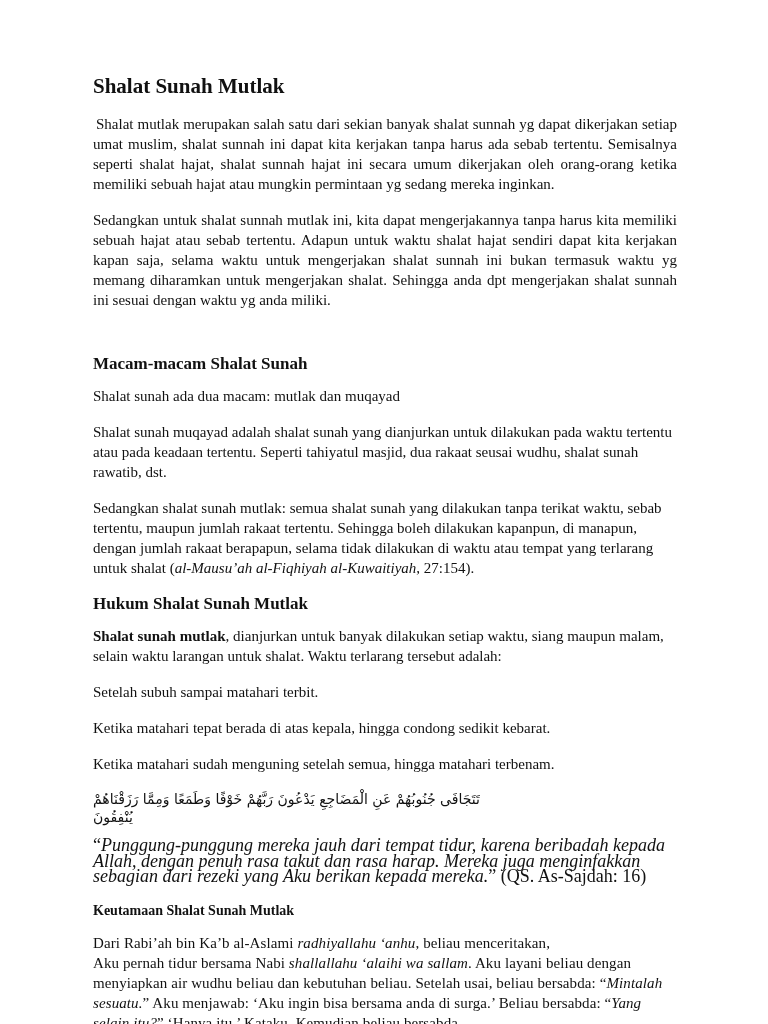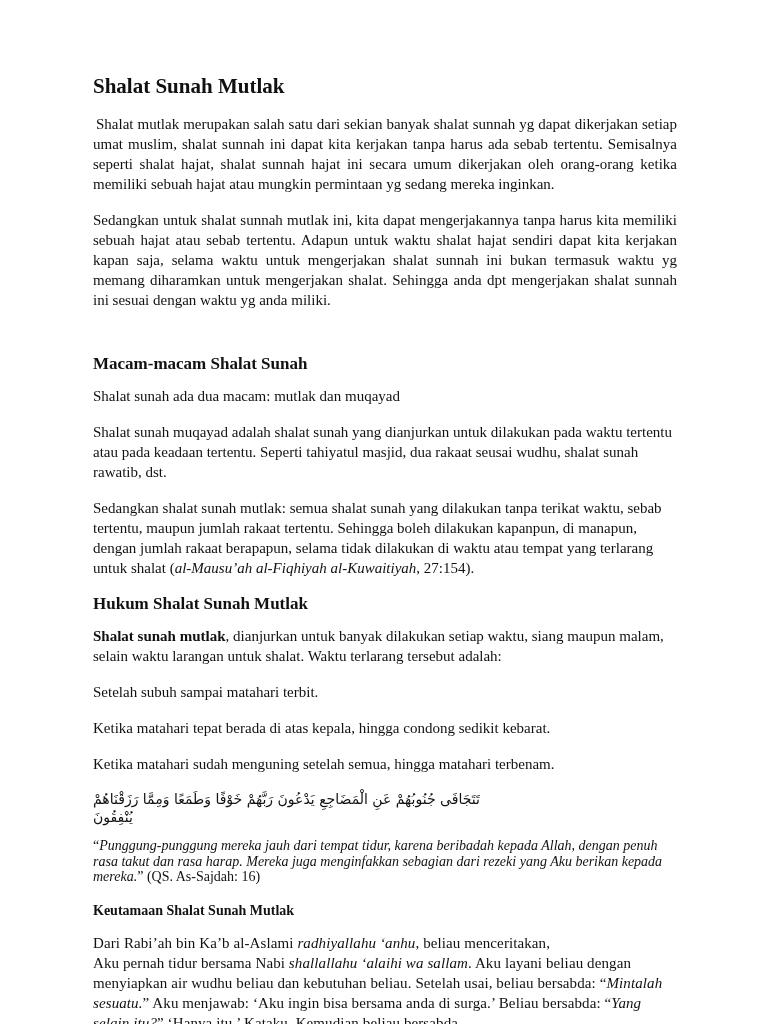--- a/index.html
+++ b/index.html
@@ -6,21 +6,21 @@
   body { width: 768px; height: 1024px; overflow: hidden; position: relative;
          font-family: "Liberation Serif", "DejaVu Serif", serif; color: #111111; }
   .page { position: absolute; left: 93px; top: 74px; width: 584px; }
   h1 { font-size: 21px; font-weight: bold; margin: 0 0 16px 0; line-height: 24px; }
   h2 { font-size: 17px; font-weight: bold; margin: 0; line-height: 20px; }
   p { margin: 0; font-size: 15px; line-height: 20px; }
   .just { text-align: justify; }
   .lead { text-indent: 3px; }
   .arabic { direction: rtl; text-align: left; font-family: "DejaVu Sans", sans-serif;
             font-size: 14px; line-height: 18px; unicode-bidi: plaintext; width: 420px; }
-  .quote { font-size: 14px; line-height: 15.6px; }
+  .quote { font-size: 18px; line-height: 15.6px; }
   .it { font-style: italic; }
   .b { font-weight: bold; }
   .sans-ish { font-family: "Liberation Serif", serif; letter-spacing: 0.1px; }
 </style>
 </head>
 <body>
 
 <div class="page">
 
   <h1>Shalat Sunah Mutlak</h1>

